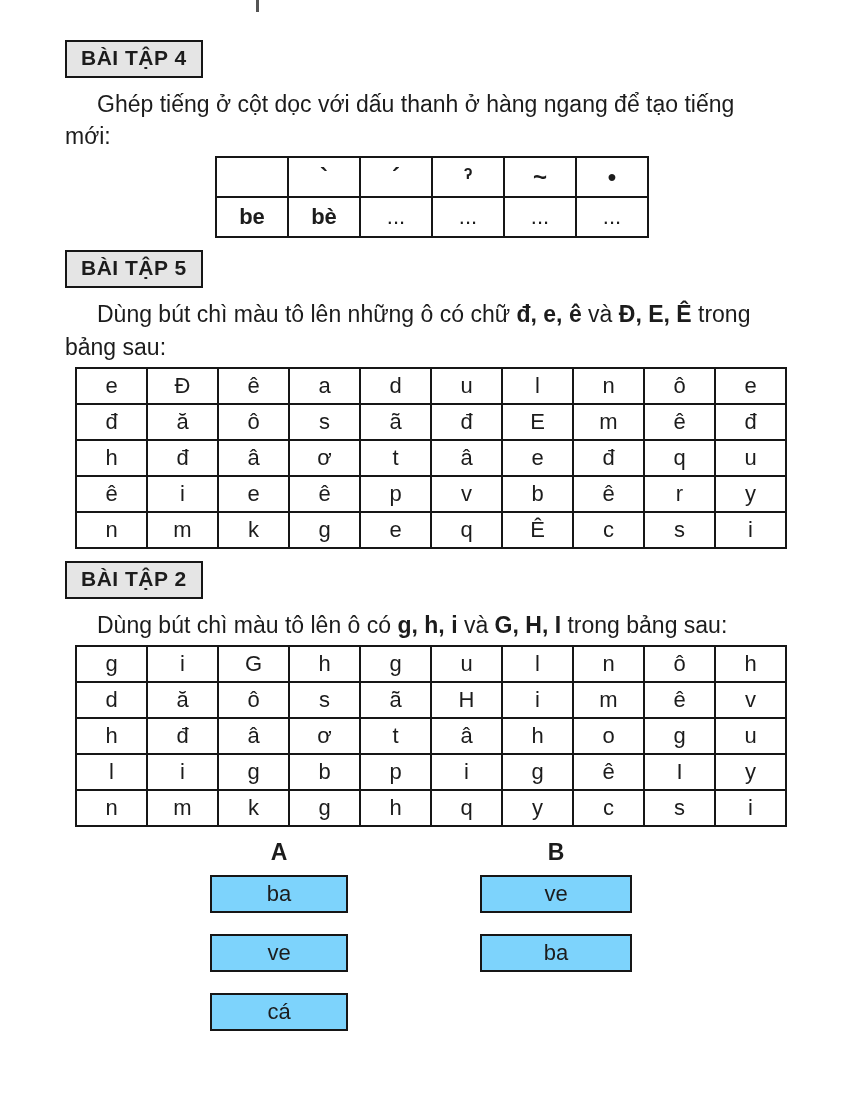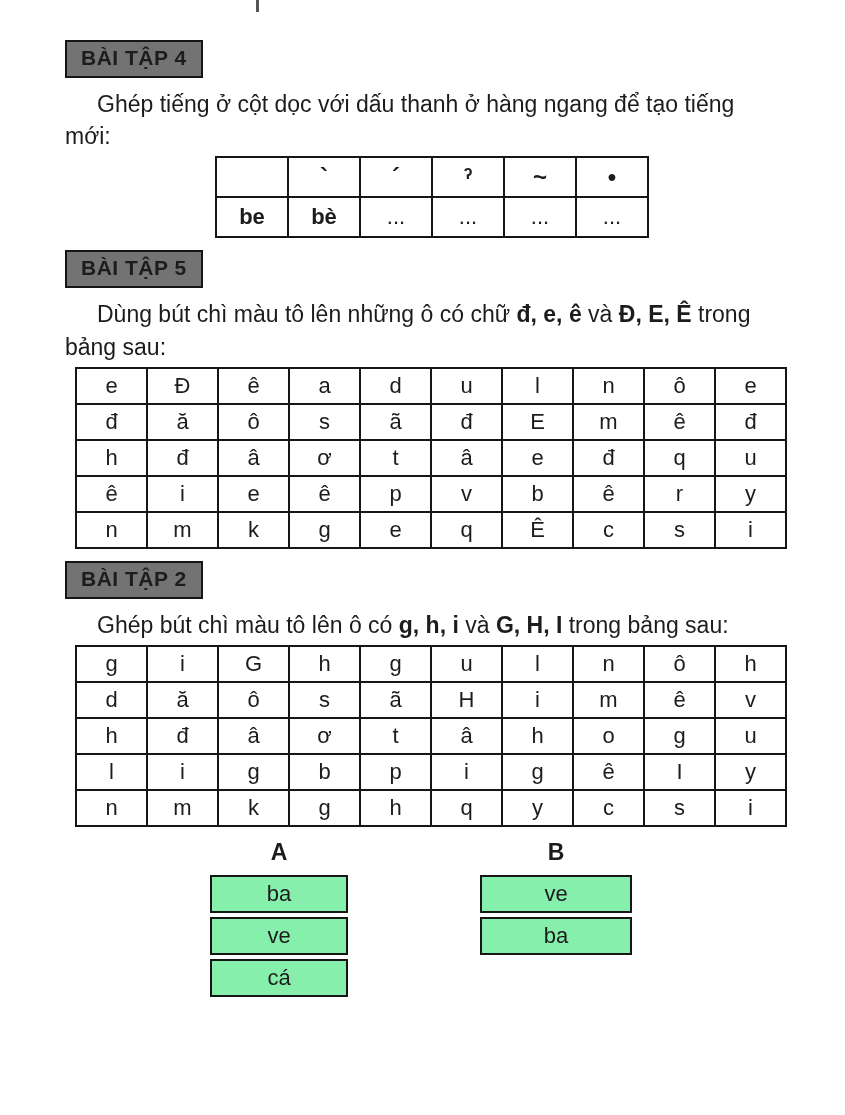--- a/index.html
+++ b/index.html
@@ -21,21 +21,21 @@
     width: 3px; height: 12px;
     background: #555;
   }
   .title-box {
     display: inline-block;
     border: 2px solid #161616;
     padding: 4px 14px 6px 14px;
     font-size: 21px;
     font-weight: 700;
     letter-spacing: 0.5px;
-    background: #737373;
+    background: #e5e5e5;
   }
   .instruction {
     font-size: 23px;
     line-height: 1.4;
     margin: 10px 15px 4px 0;
     text-indent: 32px;
     max-width: 728px;
   }
   table { border-collapse: collapse; background: #fff; }
   td {
@@ -63,26 +63,26 @@
     font-size: 23px;
     font-weight: 700;
     margin-bottom: 8px;
     height: 28px;
   }
   .match-boxes { width: 100%; }
   .match-box {
     border: 2px solid #161616;
     height: 38px;
     width: 100%;
-    margin-bottom: 4px;
+    margin-bottom: 21px;
     font-size: 22px;
     display: flex;
     align-items: center;
     justify-content: center;
-    background: #86efac;
+    background: #7dd3fc;
   }
 </style>
 </head>
 <body>
 
 <div class="page">
   <div class="scan-artifact"></div>
 
   <section>
     <div class="title-box">
@@ -179,21 +179,21 @@
             <td>i</td>
           </tr>
         </tbody>
     </table>
   </section>
 
   <section class="sec-gap">
     <div class="title-box">
       <span>BÀI TẬP 2</span>
     </div>
-    <p class="instruction"><span>Ghép bút chì màu tô lên ô có </span><span style="font-weight: 700;">g, h, i</span><span> và </span><span style="font-weight: 700;">G, H, I</span><span> trong bảng sau:</span></p>
+    <p class="instruction"><span>Dùng bút chì màu tô lên ô có </span><span style="font-weight: 700;">g, h, i</span><span> và </span><span style="font-weight: 700;">G, H, I</span><span> trong bảng sau:</span></p>
     <table class="grid-table">
       <tbody>
           <tr>
             <td>g</td>
             <td>i</td>
             <td>G</td>
             <td>h</td>
             <td>g</td>
             <td>u</td>
             <td>l</td>

